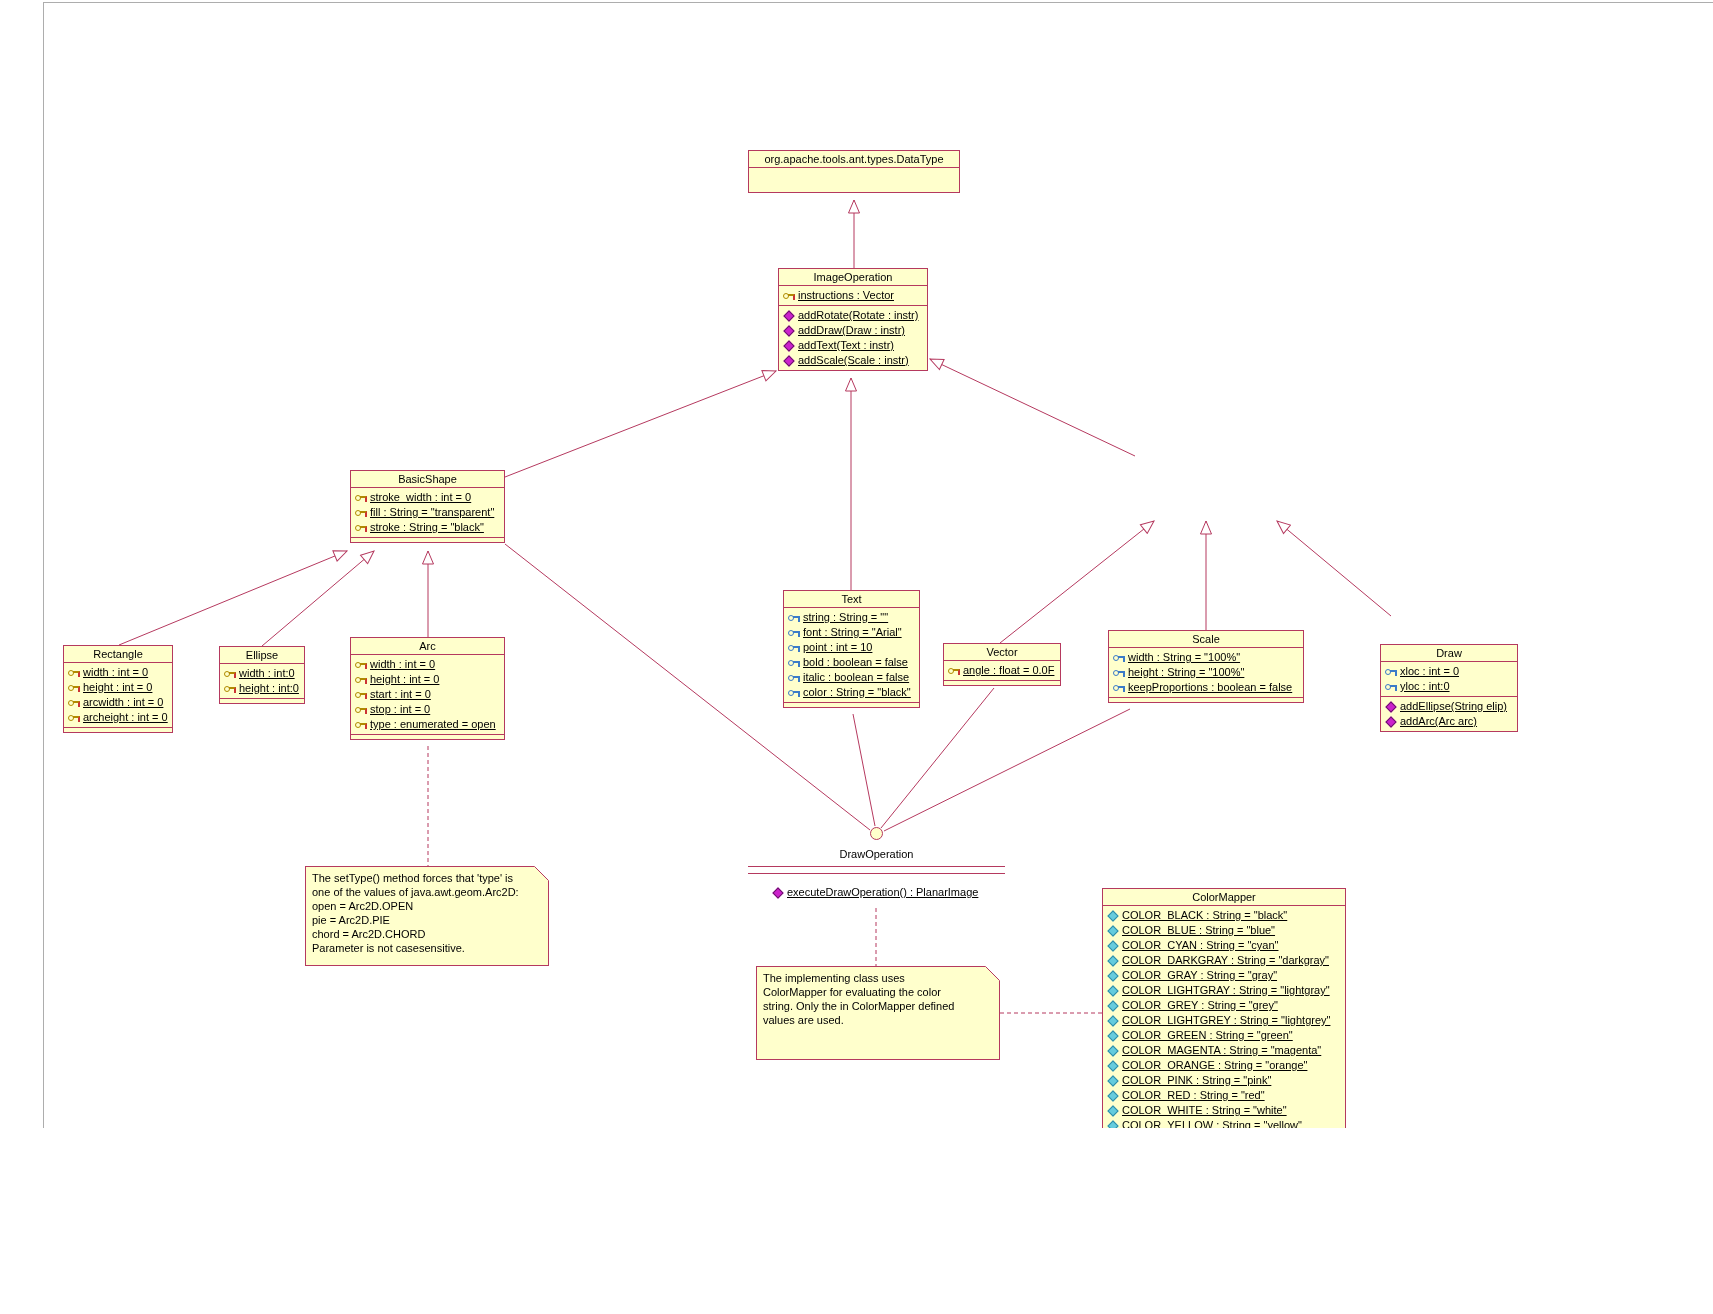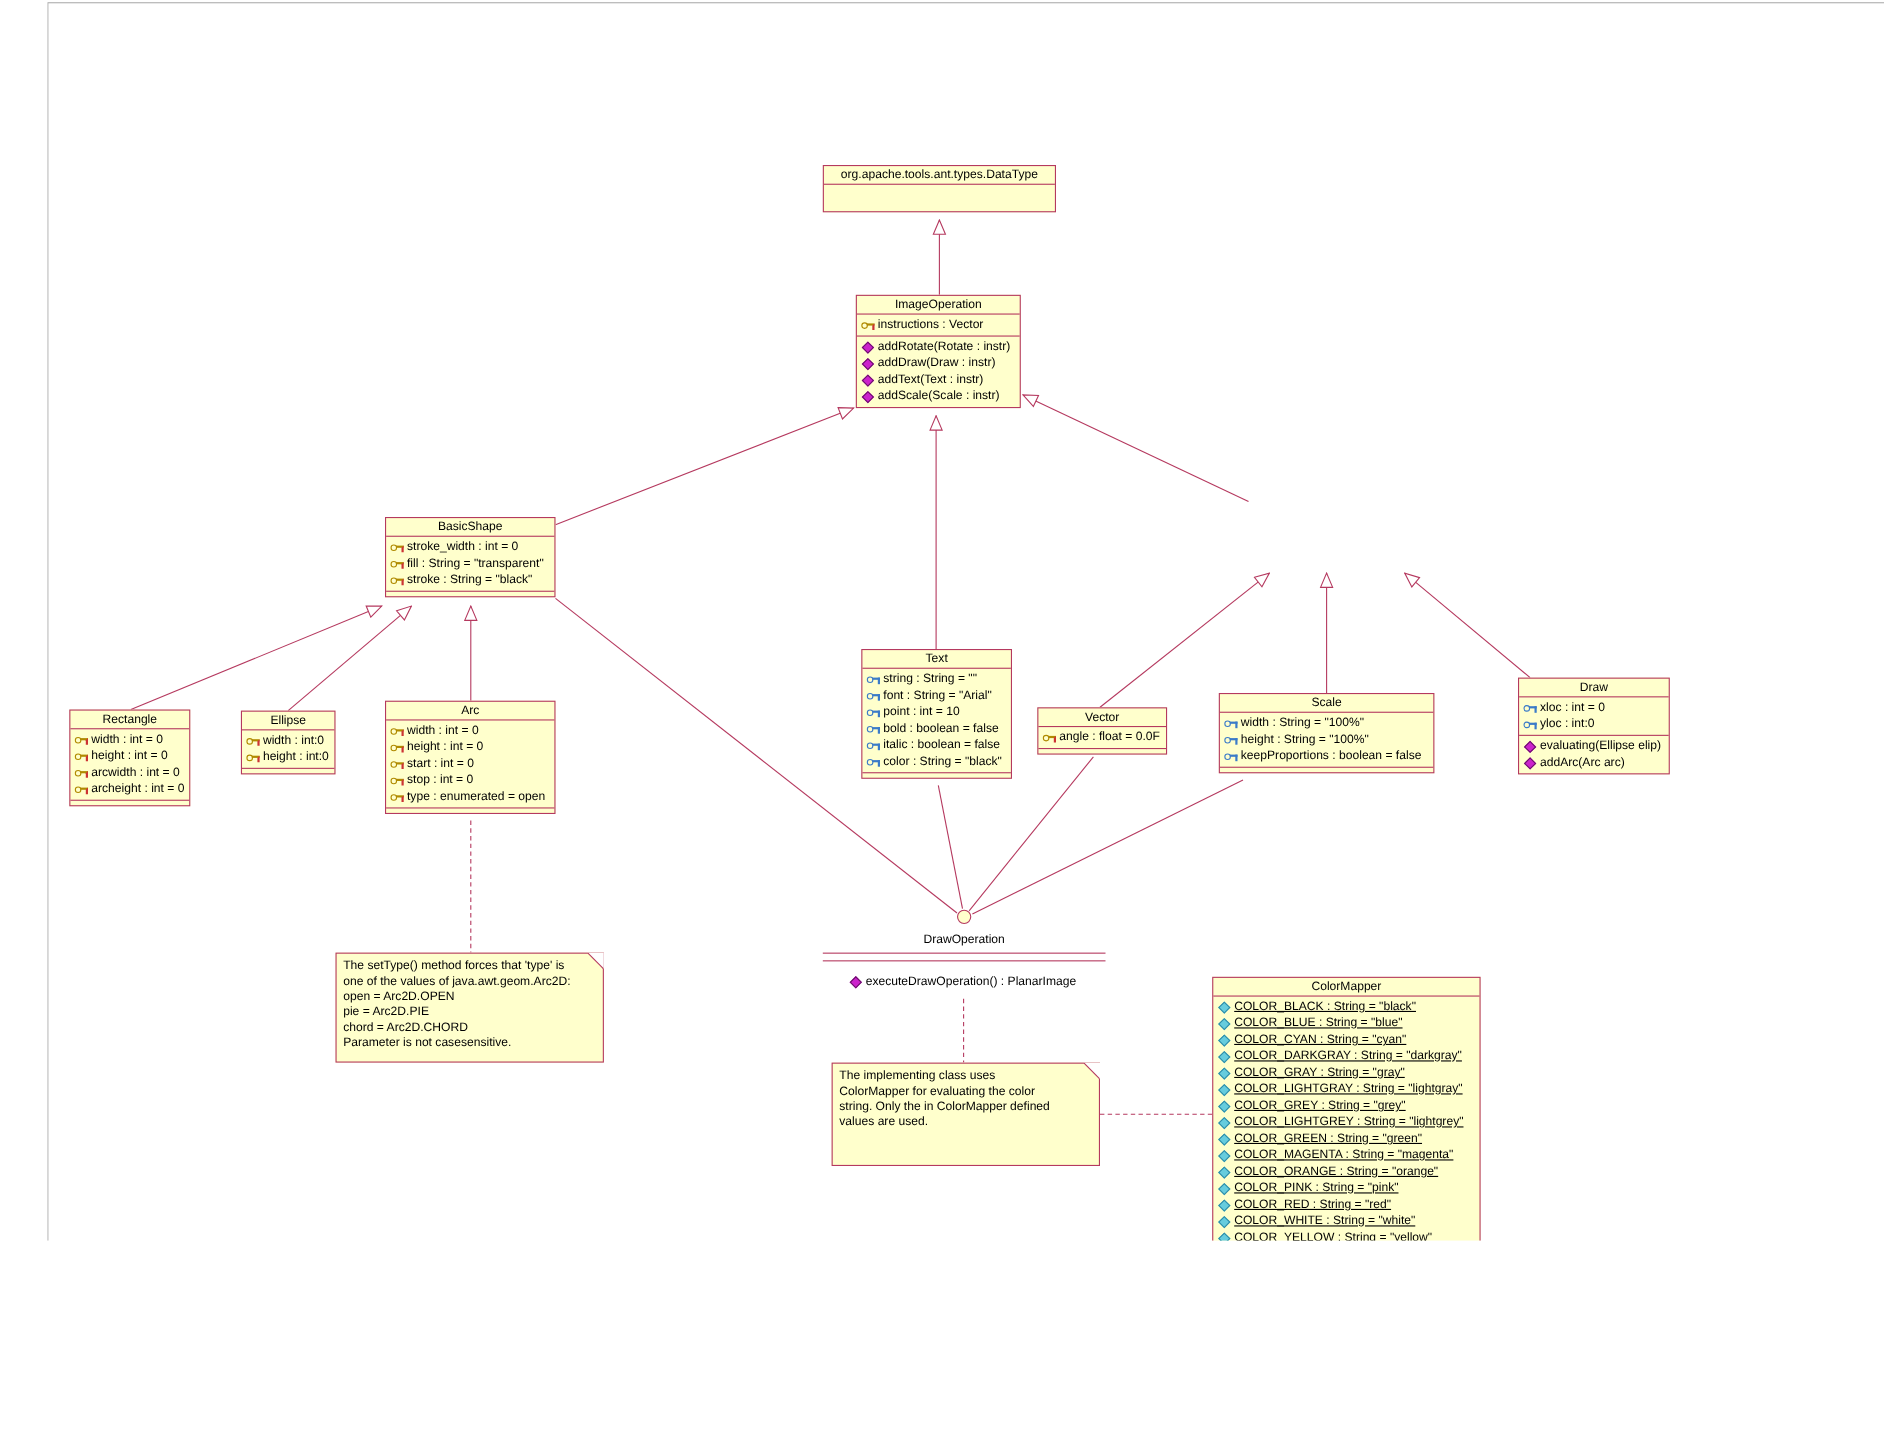--- a/index.html
+++ b/index.html
@@ -21,21 +21,21 @@
   .edge { stroke:var(--line-color); stroke-width:1; fill:none; }
   .edge.dashed { stroke-dasharray:4 3; }
   .gen-head { fill:#ffffff; stroke:var(--line-color); stroke-width:1; }
 
   .cls { position:absolute; z-index:2; background:var(--box-fill); border:1px solid var(--box-border); }
   .cname { text-align:center; padding:2px 3px; border-bottom:1px solid var(--box-border); white-space:nowrap; }
   .cls.abstract > .cname { }
   .cmp { padding:2px 2px; }
   .cmp + .cmp { border-top:1px solid var(--box-border); }
   .member { display:flex; align-items:center; gap:4px; height:15px; line-height:15px; white-space:nowrap; padding:0 2px; }
-  .mt { white-space:nowrap; }
+  .mt { white-space:nowrap;text-decoration:underline; }
   .mt.italic { font-style:italic; }
   .statics .mt { text-decoration:underline; }
 
   .ic { position:relative; width:11px; height:11px; flex:0 0 11px; }
   .ic.dia::before { content:""; position:absolute; left:2px; top:2px; width:6px; height:6px;
     background:var(--method-icon); border:1px solid #6b106b; transform:rotate(45deg); }
   .ic.cdia::before { content:""; position:absolute; left:2px; top:2px; width:6px; height:6px;
     background:var(--static-icon); border:1px solid var(--static-icon-border); transform:rotate(45deg); }
   .ic.key::before { content:""; position:absolute; left:0; top:3px; width:4px; height:4px;
     border:1.5px solid var(--key-icon); border-radius:50%; }
@@ -271,38 +271,38 @@
           <span class="mt">height : String = "100%"</span>
         </div>
         <div class="member">
           <span class="ic bkey"></span>
           <span class="mt">keepProportions : boolean = false</span>
         </div>
       </div>
     <div class="cmp empty" style="min-height:4px"></div>
   </div>
 
-  <div class="cls" style="left:1337px;top:616px;width:138px">
+  <div class="cls" style="left:1337px;top:644px;width:138px">
     <div class="cname">Draw</div>
     <div class="cmp">
 
     <div class="member">
           <span class="ic bkey"></span>
           <span class="mt">xloc : int = 0</span>
         </div>
         <div class="member">
           <span class="ic bkey"></span>
           <span class="mt">yloc : int:0</span>
         </div>
       </div>
     <div class="cmp">
 
     <div class="member">
           <span class="ic dia"></span>
-          <span class="mt">evaluating(Ellipse elip)</span>
+          <span class="mt">addEllipse(String elip)</span>
         </div>
         <div class="member">
           <span class="ic dia"></span>
           <span class="mt">addArc(Arc arc)</span>
         </div>
       </div>
   </div>
 
   <div class="lollipop" style="left:705px;top:827px;width:257px">
     <div class="lp-circle"></div>

